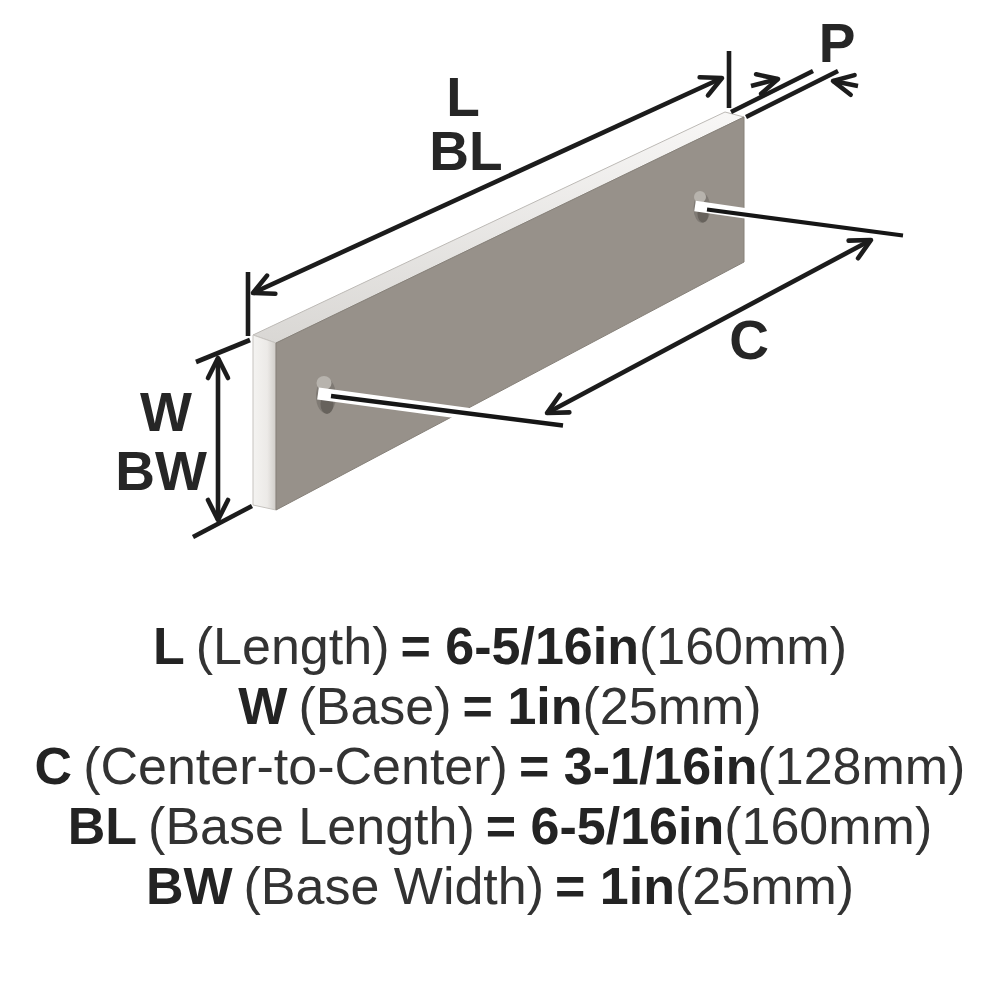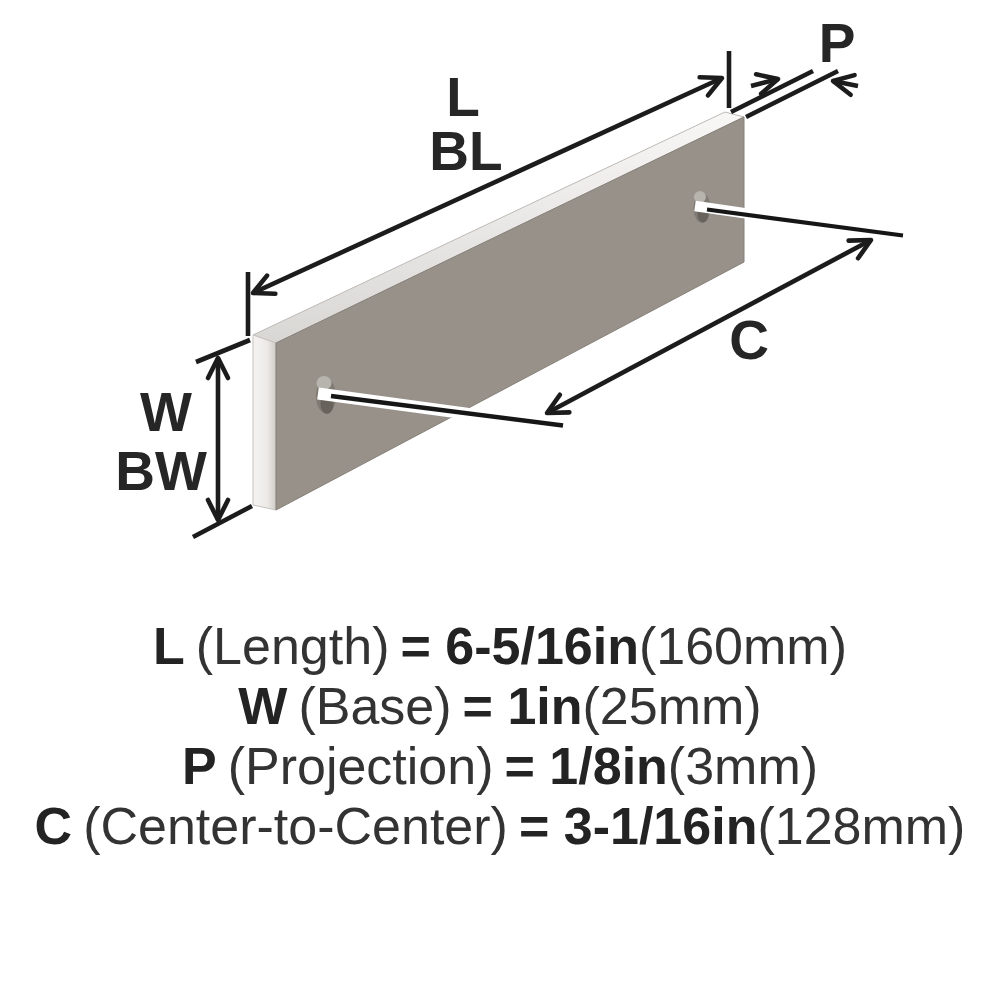--- a/index.html
+++ b/index.html
@@ -110,19 +110,22 @@
   </svg>
 
   <div class="specs">
     <div class="spec-line">
       <span class="b code">L</span><span class="r name">(Length)</span><span class="b">= 6-5/16in</span><span class="r">(160mm)</span>
     </div>
     <div class="spec-line">
       <span class="b code">W</span><span class="r name">(Base)</span><span class="b">= 1in</span><span class="r">(25mm)</span>
     </div>
     <div class="spec-line">
-      <span class="b code">P</span><span class="r name">(Projection)</span><span class="b">= 1/8in</span><span class="r">(3mm)</span>
+      <span class="b code">C</span><span class="r name">(Center-to-Center)</span><span class="b">= 3-1/16in</span><span class="r">(128mm)</span>
     </div>
     <div class="spec-line">
-      <span class="b code">C</span><span class="r name">(Center-to-Center)</span><span class="b">= 3-1/16in</span><span class="r">(128mm)</span>
+      <span class="b code">BL</span><span class="r name">(Base Length)</span><span class="b">= 6-5/16in</span><span class="r">(160mm)</span>
+    </div>
+    <div class="spec-line">
+      <span class="b code">BW</span><span class="r name">(Base Width)</span><span class="b">= 1in</span><span class="r">(25mm)</span>
     </div>
   </div>
 </div>
 
 </body></html>

